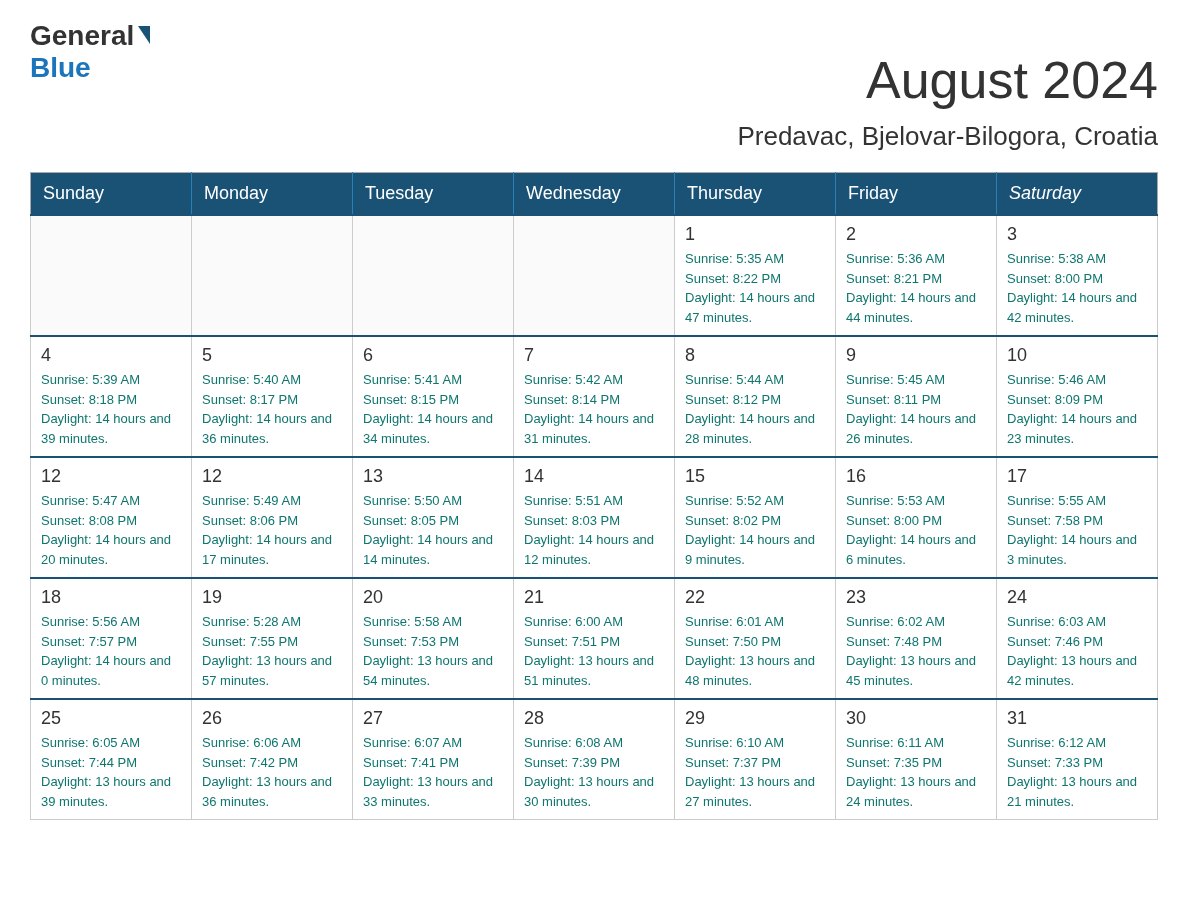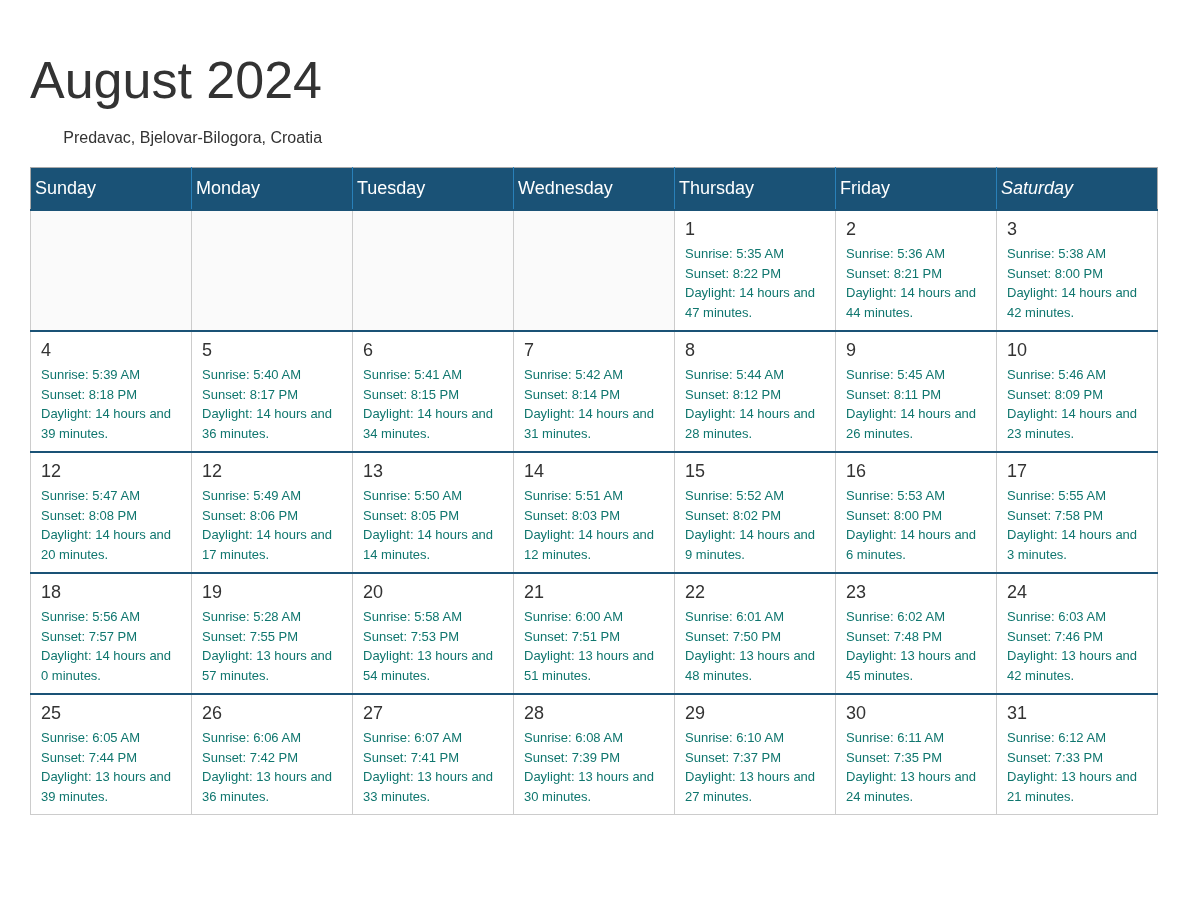--- a/index.html
+++ b/index.html
@@ -42,34 +42,34 @@
     .logo-blue { color: #1a75bc; font-size: 28px; font-weight: bold; }
     .title-section { text-align: right; }
     .month-title {
       font-size: 52px;
       font-weight: normal;
       color: #333;
       line-height: 1.1;
       margin-top: 32px;
     }
     .location {
-      font-size: 16px;
-      color: #333;
-      margin-top: 20px;
+      font-size: 26px;
+      color: #333;
+      margin-top: 12px;
     }
     .calendar {
       width: 100%;
       border-collapse: collapse;
       border: 1px solid #aaa;
     }
     .calendar th {
       background-color: #1a5276;
       color: #fff;
       text-align: left;
-      padding: 10px 4px;
+      padding: 10px 12px;
       font-size: 18px;
       font-weight: normal;
       border-right: 1px solid #2980b9;
     }
     .calendar th:last-child { border-right: none; font-style: italic; }
     .calendar td {
       vertical-align: top;
       padding: 8px 10px;
       border: 1px solid #ccc;
       width: calc(100% / 7);
@@ -90,20 +90,27 @@
       color: #0f766e;
     }
     .calendar tr { border-bottom: 2px solid #1a5276; }
     .calendar tbody tr:last-child { border-bottom: none; margin-left: 44px; }
     .empty-cell { background: #fafafa; }
   </style>
 </head>
 <body>
 
 <div class="header">
+  <div class="logo">
+    <div class="logo-text">
+      <span class="logo-general">General</span>
+      <span class="logo-arrow"></span>
+    </div>
+    <span class="logo-blue">Blue</span>
+  </div>
   <div class="title-section">
     <div class="month-title">August 2024</div>
     <div class="location">Predavac, Bjelovar-Bilogora, Croatia</div>
   </div>
 </div>
 
 <table class="calendar">
   <thead>
     <tr>
     <th>Sunday</th>

